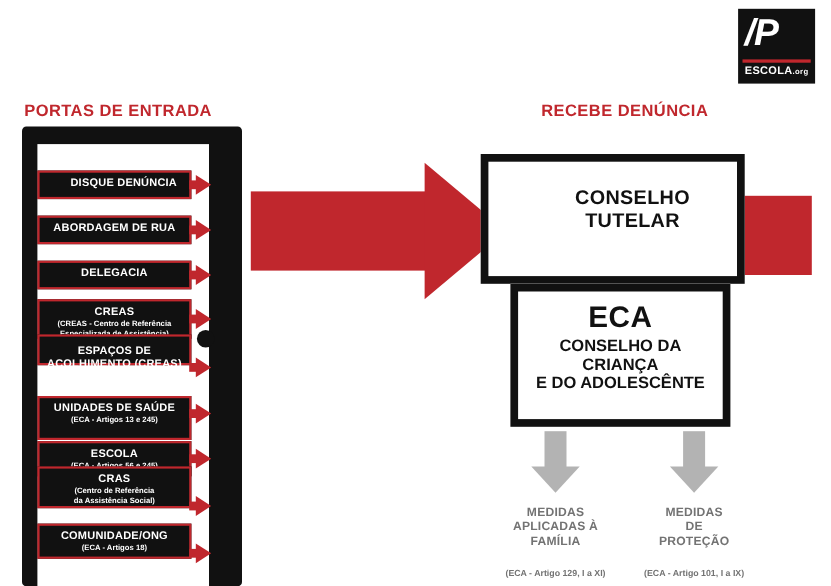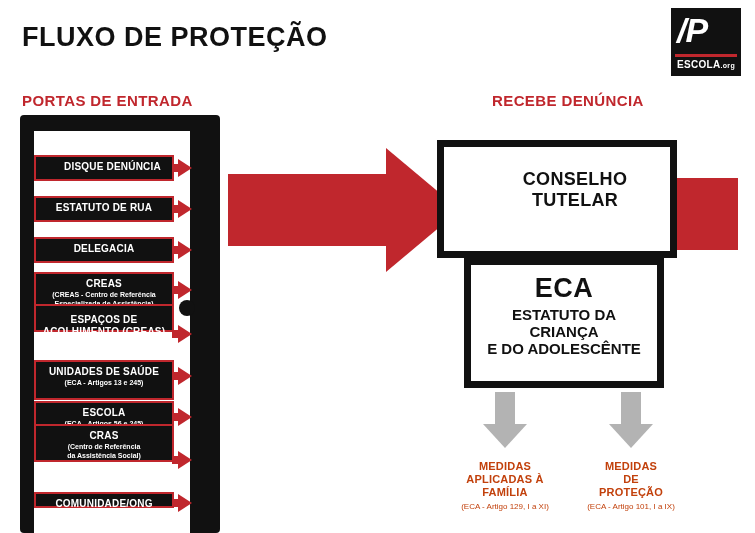--- a/index.html
+++ b/index.html
@@ -264,42 +264,41 @@
     border-right: 22px solid transparent;
     border-top: 24px solid #b3b3b3;
   }
   #arrow-familia { left: 483px; top: 392px; }
   #arrow-protecao { left: 609px; top: 392px; }
 
   .outcome {
     position: absolute;
     width: 150px;
     text-align: center;
-    color: #c2410c;
+    color: #737373;
   }
   .outcome .main {
     font-size: 11px;
     font-weight: bold;
     line-height: 13px;
     letter-spacing: 0.2px;
   }
   .outcome .sub {
     font-size: 8px;
-    font-weight: normal;
-    margin-top: 3px;
+    font-weight: bold;
+    margin-top: 18px;
   }
   #outcome-familia { left: 430px; top: 460px; }
   #outcome-protecao { left: 556px; top: 460px; }
 </style>
 </head>
 <body>
 
 <div id="page">
 
-  <div id="title">FLUXO DE PROTEÇÃO</div>
 
   <div id="logo">
     <div class="slash">/P</div>
     <div class="bar"></div>
     <div class="word"><span>ESCOLA</span><span class="org">.org</span></div>
   </div>
 
   <div class="section-head" id="head-left">PORTAS DE ENTRADA</div>
   <div class="section-head" id="head-right">RECEBE DENÚNCIA</div>
 
@@ -308,21 +307,21 @@
   </div>
   <div id="panel-dot"></div>
 
   <div class="entry" style="top:155px;height:26px;padding-left:20px;">
     <div class="main">DISQUE DENÚNCIA</div>
   </div>
   <div class="entry-arrow" style="top:159px;"></div>
   <div class="entry-arrow-tail" style="top:164px;"></div>
 
   <div class="entry" style="top:196px;height:26px;">
-    <div class="main">ESTATUTO DE RUA</div>
+    <div class="main">ABORDAGEM DE RUA</div>
   </div>
   <div class="entry-arrow" style="top:200px;"></div>
   <div class="entry-arrow-tail" style="top:205px;"></div>
 
   <div class="entry" style="top:237px;height:26px;">
     <div class="main">DELEGACIA</div>
   </div>
   <div class="entry-arrow" style="top:241px;"></div>
   <div class="entry-arrow-tail" style="top:246px;"></div>
 
@@ -356,41 +355,41 @@
   <div class="entry-arrow-tail" style="top:413px;"></div>
 
   <div class="entry" style="top:424px;height:38px;">
     <div class="main">CRAS</div>
     <div class="sub" style="white-space:pre-line;">(Centro de Referência
 da Assistência Social)</div>
   </div>
   <div class="entry-arrow" style="top:451px;"></div>
   <div class="entry-arrow-tail" style="top:456px;"></div>
 
-  <div class="entry" style="top:492px;height:16px;">
+  <div class="entry" style="top:476px;height:32px;">
     <div class="main">COMUNIDADE/ONG</div>
     <div class="sub">(ECA - Artigos 18)</div>
   </div>
   <div class="entry-arrow" style="top:494px;"></div>
   <div class="entry-arrow-tail" style="top:499px;"></div>
 
   <div id="big-arrow">
     <div class="shaft"></div>
     <div class="head"></div>
   </div>
   <div id="right-tab"></div>
 
   <div id="conselho">
     <div class="t1" style="white-space:pre-line;">CONSELHO
 TUTELAR</div>
   </div>
 
   <div id="eca">
     <div class="big">ECA</div>
-    <div class="lines" style="white-space:pre-line;">ESTATUTO DA
+    <div class="lines" style="white-space:pre-line;">CONSELHO DA
 CRIANÇA
 E DO ADOLESCÊNTE</div>
   </div>
 
   <div class="grey-arrow" id="arrow-familia">
     <div class="shaft"></div>
     <div class="head"></div>
   </div>
   <div class="grey-arrow" id="arrow-protecao">
     <div class="shaft"></div>

